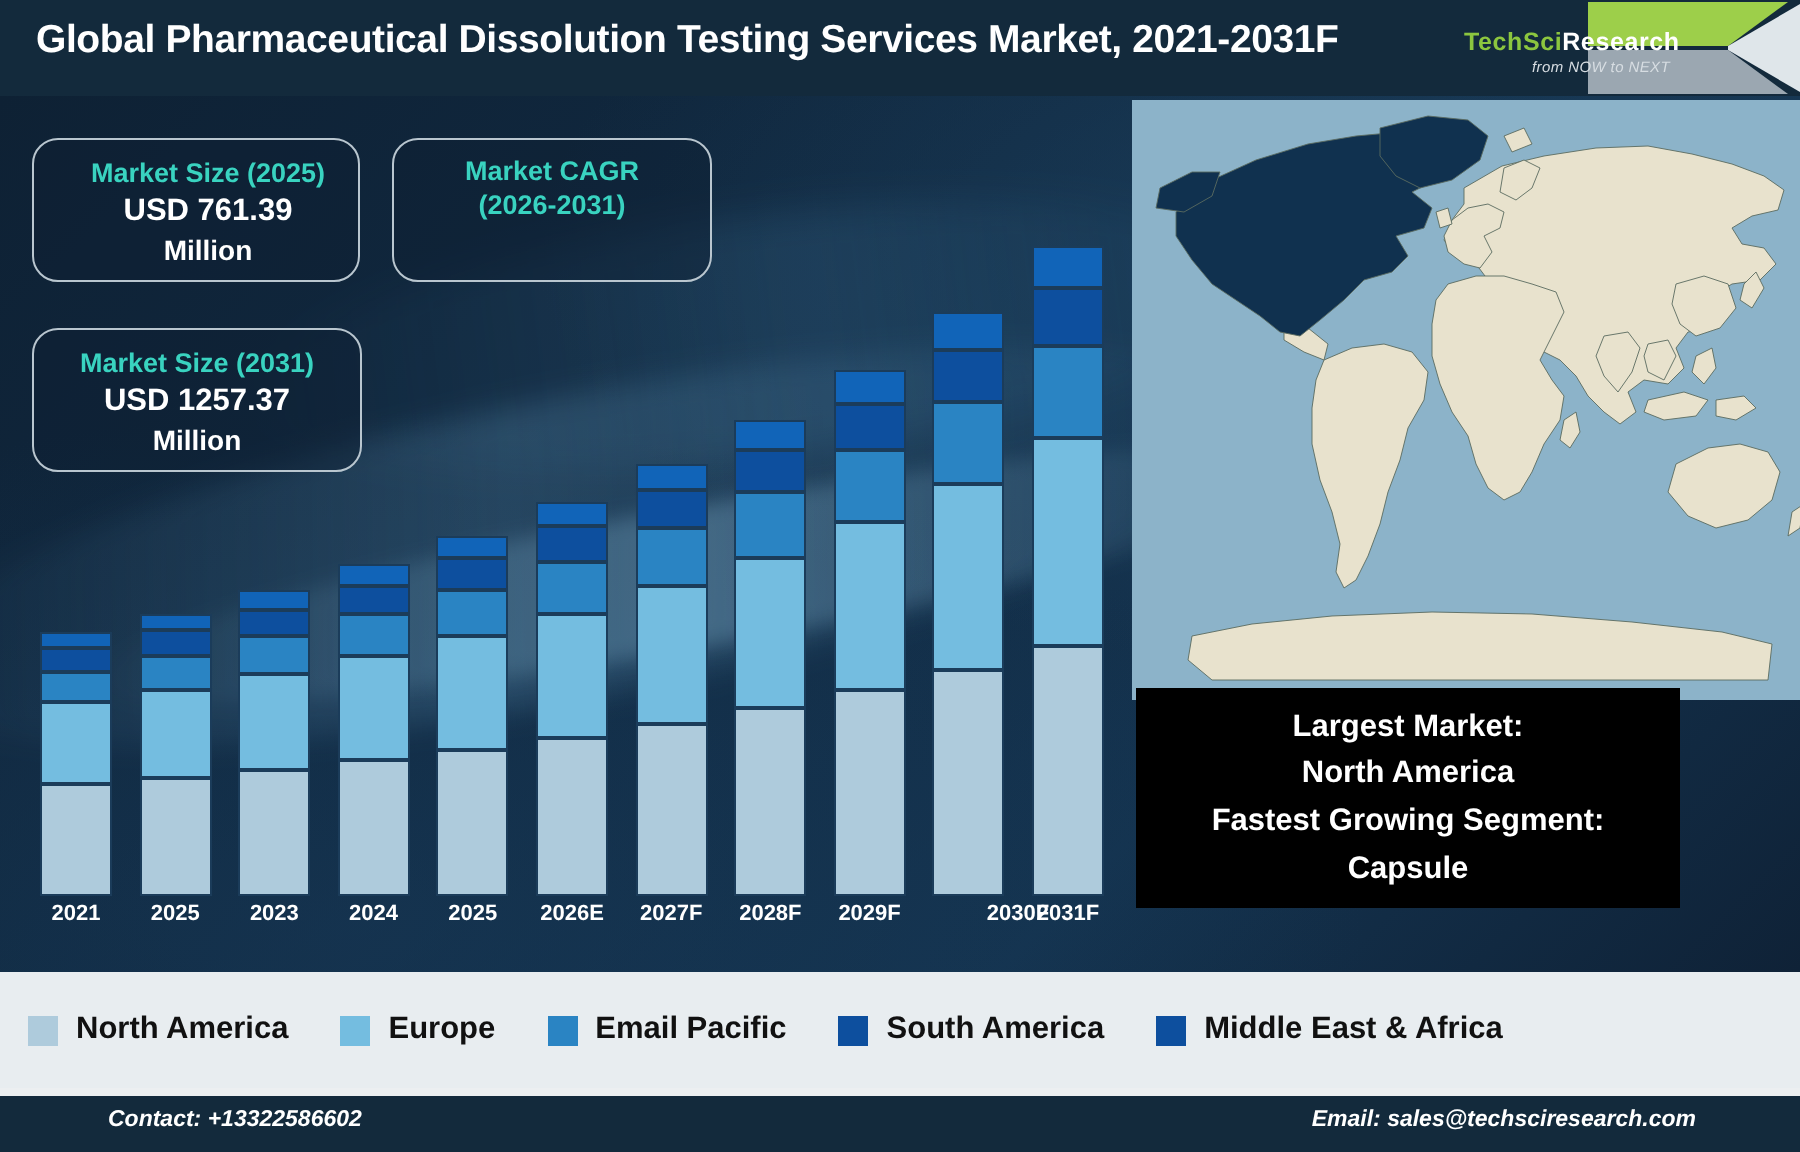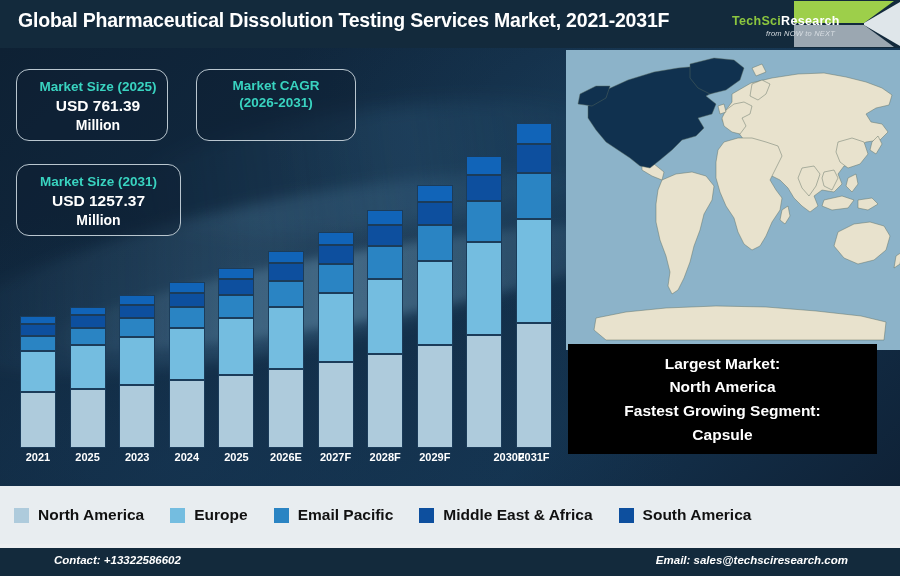--- a/index.html
+++ b/index.html
@@ -43,40 +43,40 @@
   #sw3{left:120px;top:60px;width:520px;height:120px;
     background:linear-gradient(90deg,rgba(90,160,210,0) 0%,rgba(95,170,215,0.13) 55%,rgba(90,160,210,0) 100%);
     transform:rotate(-7deg);filter:blur(9px);border-radius:50%;}
 
   
   .kpi{position:absolute;border:1.3px solid #b9c6cf;border-radius:13px;
     background:rgba(14,32,50,0.42);text-align:center;box-sizing:border-box;}
   .kpi .k-title{color:#39d3c0;font-size:13.5px;font-weight:bold;line-height:1.25;}
   .kpi .k-val{color:#ffffff;font-size:15.5px;font-weight:bold;line-height:1.3;}
   .kpi .k-unit{color:#ffffff;font-size:14px;font-weight:bold;line-height:1.3;}
-  #kpi-size2025{left:16px;top:21px;width:152px;height:72px;padding-top:9px;padding-left:12px;}
+  #kpi-size2025{left:16px;top:21px;width:164px;height:72px;padding-top:9px;padding-left:12px;}
   #kpi-cagr{left:196px;top:21px;width:160px;height:72px;padding-top:8px;}
   #kpi-cagr .k-big{color:#ffffff;font-size:19px;font-weight:bold;line-height:1.35;}
   #kpi-size2031{left:16px;top:116px;width:165px;height:72px;padding-top:9px;}
 
   
   #chart{position:absolute;left:0;top:0;width:566px;height:400px;}
   .bar{position:absolute;bottom:0;width:36px;}
   .seg{width:100%;box-sizing:border-box;border:0.7px solid #1b3c5a;}
   .xaxis{position:absolute;left:0;top:400px;width:566px;height:26px;}
   .xtick{position:absolute;top:3px;width:54px;text-align:center;
     color:#ffffff;font-size:11px;font-weight:bold;}
 
   
   #map{position:absolute;left:566px;top:2px;width:334px;height:300px;
     background:#8cb3c9;overflow:hidden;}
   #map svg{display:block;width:100%;height:100%;}
 
   
-  #callout{position:absolute;left:568px;top:296px;width:309px;height:110px;
+  #callout{position:absolute;left:568px;top:296px;width:272px;height:110px;
     background:#000000;color:#ffffff;text-align:center;
     display:flex;flex-direction:column;justify-content:center;box-sizing:border-box;}
   #callout div{font-size:15.5px;font-weight:bold;line-height:1.52;}
 
   
   #legend{position:absolute;left:0;top:486px;width:900px;height:58px;
     background:#e8edf0;display:flex;align-items:center;padding-left:14px;box-sizing:border-box;}
   .leg-item{display:flex;align-items:center;margin-right:26px;}
   .leg-sw{width:15px;height:15px;margin-right:9px;flex:none;}
   .leg-lb{color:#111111;font-size:15.5px;font-weight:bold;white-space:nowrap;}
@@ -283,25 +283,25 @@
       <div class="leg-item">
         <span class="leg-sw" style="background: rgb(116, 189, 224);"></span>
         <span class="leg-lb">Europe</span>
       </div>
       <div class="leg-item">
         <span class="leg-sw" style="background: rgb(42, 132, 195);"></span>
         <span class="leg-lb">Email Pacific</span>
       </div>
       <div class="leg-item">
         <span class="leg-sw" style="background: rgb(13, 79, 158);"></span>
+        <span class="leg-lb">South America</span>
+      </div>
+      <div class="leg-item">
+        <span class="leg-sw" style="background: rgb(13, 79, 158);"></span>
         <span class="leg-lb">Middle East &amp; Africa</span>
-      </div>
-      <div class="leg-item">
-        <span class="leg-sw" style="background: rgb(13, 79, 158);"></span>
-        <span class="leg-lb">South America</span>
       </div>
     </div>
 
   <div id="footer">
     <div id="f-contact">Contact: +13322586602</div>
     <div id="f-email">Email: sales@techsciresearch.com</div>
   </div>
 
 </div>
 

